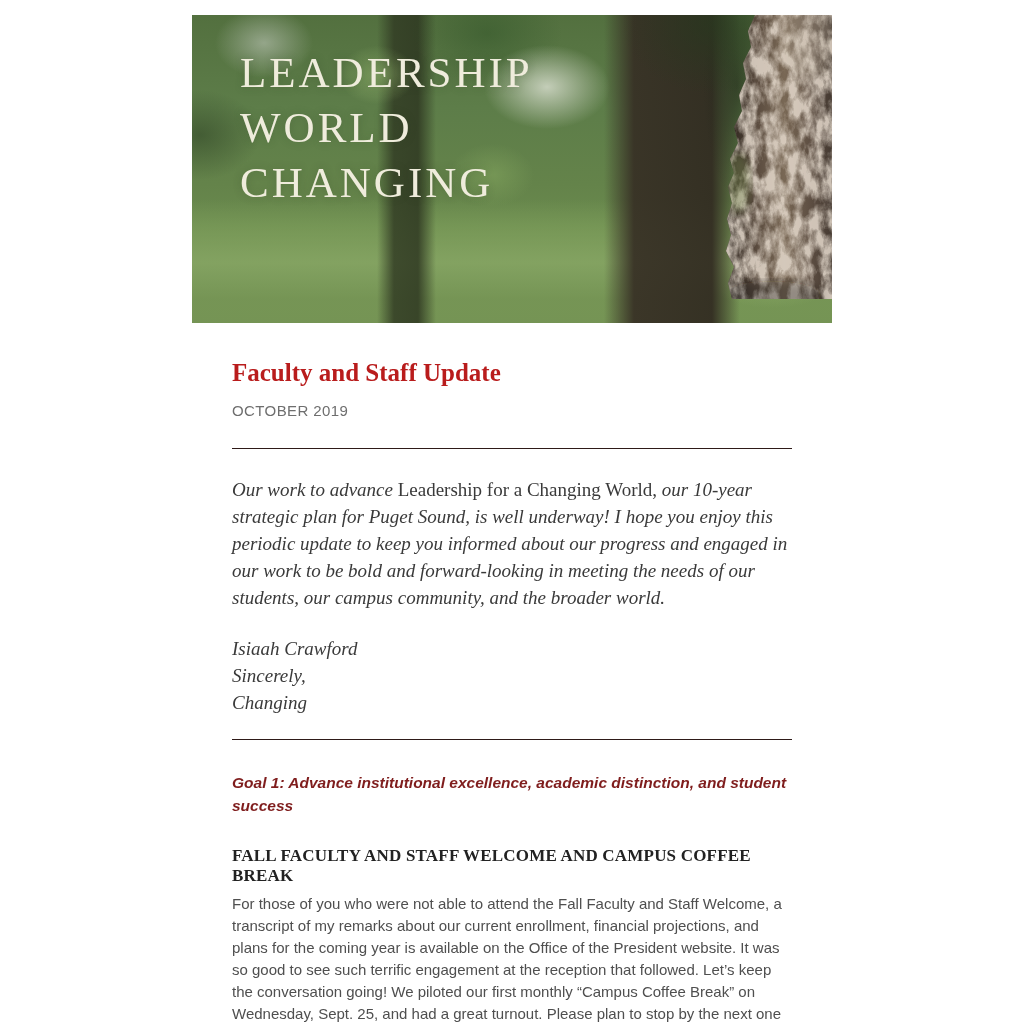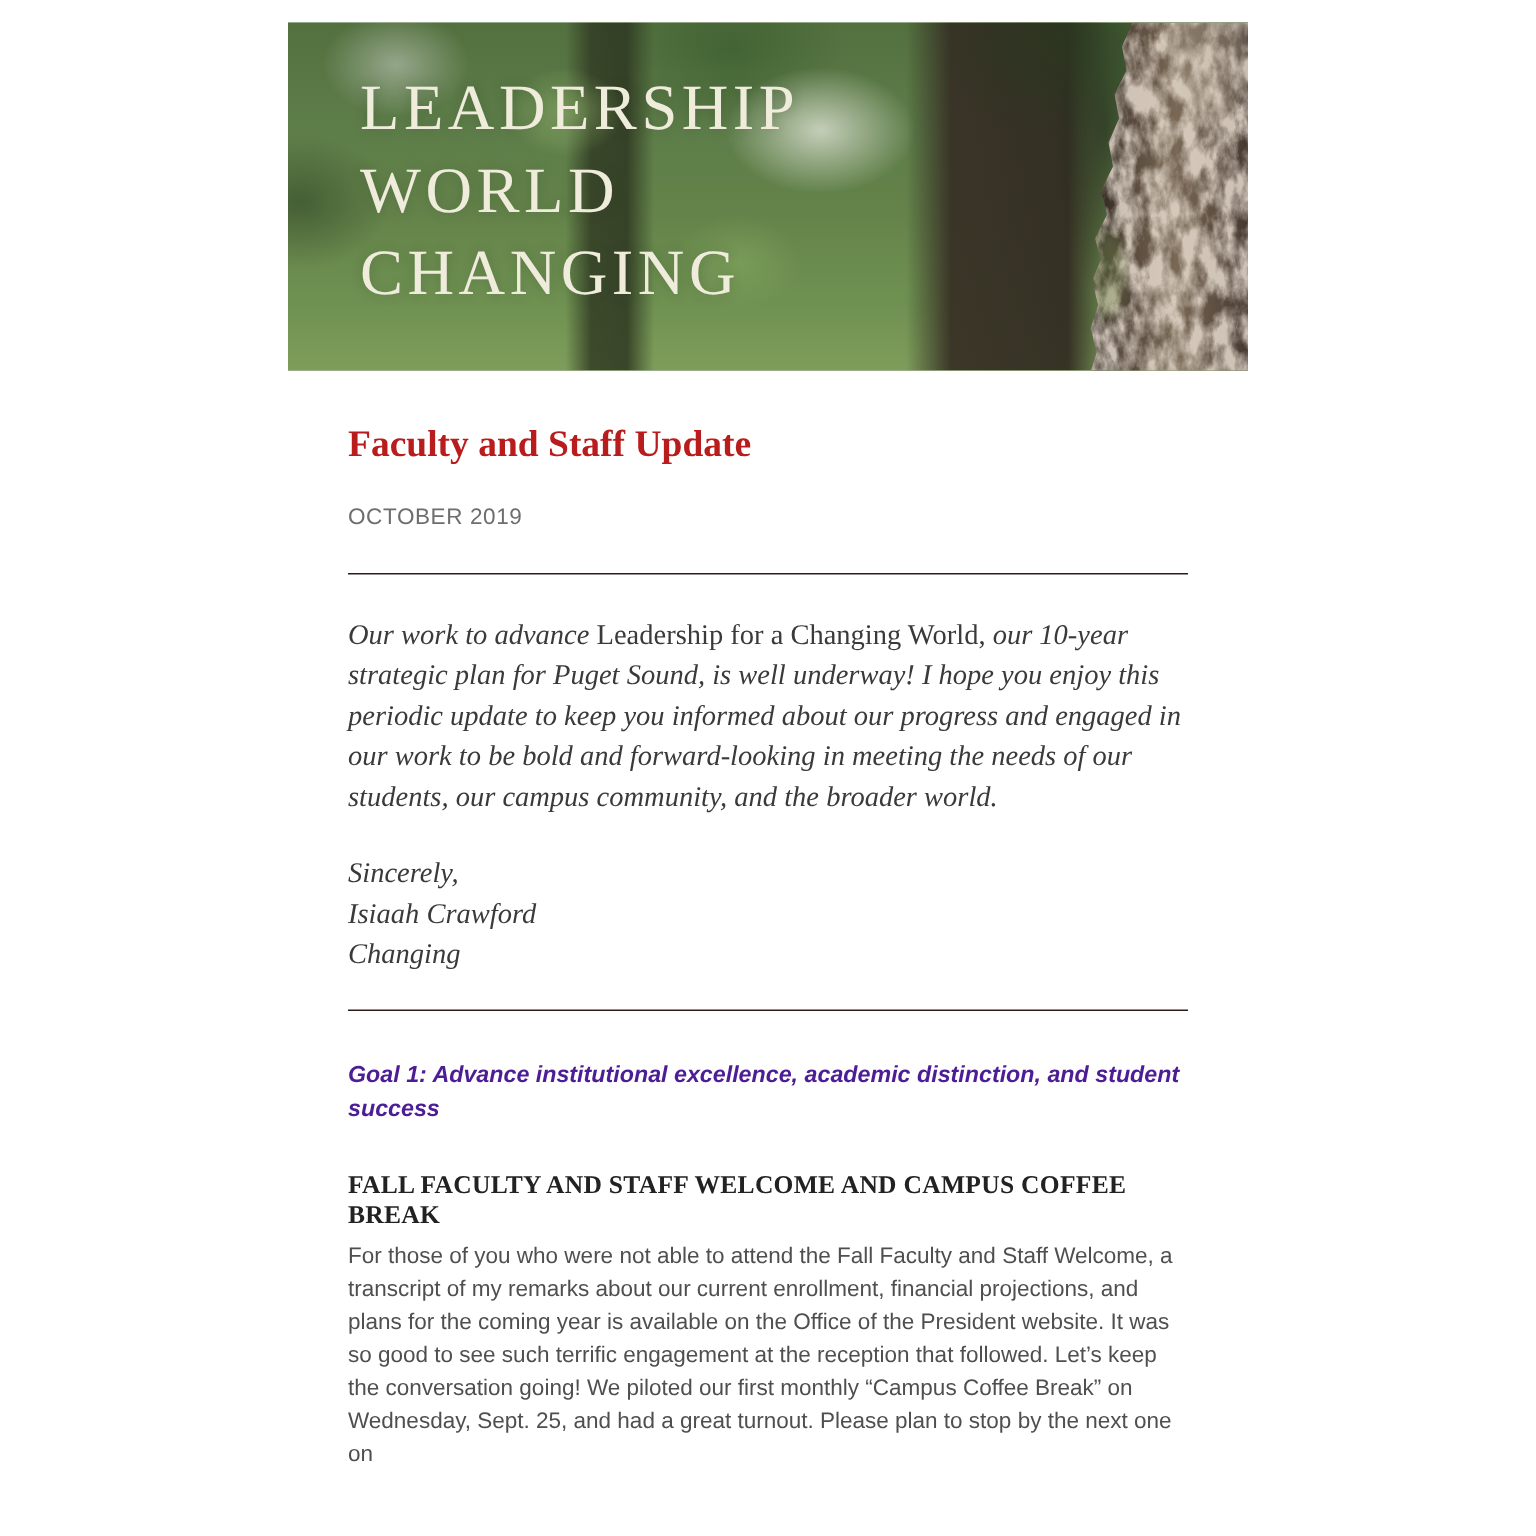--- a/index.html
+++ b/index.html
@@ -12,21 +12,21 @@
   }
   .email-container {
     width: 640px;
     margin: 15px auto 0 auto;
     background: #ffffff;
   }
 
   
   .hero {
     position: relative;
-    width: 640px; height: 232px;
+    width: 640px; height: 308px;
     overflow: hidden;
     background: #5f7f4b;
   }
   .hero-bg {
     position: absolute; inset: 0;
     background-image:
       
       radial-gradient(ellipse 90px 60px at 355px 72px, rgba(214,220,204,0.85), rgba(214,220,204,0) 70%),
       radial-gradient(ellipse 70px 50px at 72px 28px, rgba(182,192,176,0.65), rgba(182,192,176,0) 70%),
       radial-gradient(ellipse 55px 42px at 185px 60px, rgba(158,192,118,0.55), rgba(158,192,118,0) 70%),
@@ -64,21 +64,21 @@
   .content { padding: 0 40px; }
 
   .nl-title {
     margin-top: 36px;
     font-family: "Liberation Serif", serif;
     font-weight: bold;
     font-size: 25px;
     color: #b91c1c;
   }
   .issue-date {
-    margin-top: 25px;
+    margin-top: 15px;
     font-size: 15px;
     letter-spacing: 0.4px;
     color: #6e6e6e;
   }
   .divider {
     border: none;
     border-top: 1px solid #2e1a18;
     margin-top: 29px;
   }
   .letter {
@@ -93,21 +93,21 @@
   .closing { margin-top: 24px; line-height: 27px; font-style: italic; }
   .divider2 { border: none; border-top: 1px solid #2e1a18; margin-top: 23px; }
 
   .goal-heading {
     margin-top: 31px;
     font-family: "Liberation Sans", sans-serif;
     font-weight: bold;
     font-style: italic;
     font-size: 15.5px;
     line-height: 23px;
-    color: #4c1d95;
+    color: #7f1d1d;
   }
   .article-heading {
     margin-top: 29px;
     font-family: "Liberation Serif", serif;
     font-weight: bold;
     font-size: 17px;
     letter-spacing: 0.2px;
     color: #222222;
   }
   .article-body {
@@ -170,22 +170,22 @@
 
     <h1 class="nl-title">Faculty and Staff Update</h1>
     <div class="issue-date">OCTOBER 2019</div>
 
     <hr class="divider">
 
 
     <p class="letter letter-para"><span class="it">Our work to advance </span><span class="rm">Leadership for a Changing World,</span><span class="it"> our 10-year strategic plan for Puget Sound, is well underway! I hope you enjoy this periodic update to keep you informed about our progress and engaged in our work to be bold and forward-looking in meeting the needs of our students, our campus community, and the broader world.</span></p>
 
     <div class="letter closing">
+      <div>Isiaah Crawford</div>
       <div>Sincerely,</div>
-      <div>Isiaah Crawford</div>
       <div>Changing</div>
     </div>
 
     <hr class="divider2">
 
     <h2 class="goal-heading">Goal 1: Advance institutional excellence, academic distinction, and student success</h2>
 
     <h3 class="article-heading">FALL FACULTY AND STAFF WELCOME AND CAMPUS COFFEE BREAK</h3>
 
     <p class="article-body"><span>For those of you who were not able to attend the Fall Faculty and Staff Welcome, a transcript of my remarks about our current enrollment, financial projections, and plans for the coming year is available on the Office of the President website. It was so good to see such terrific engagement at the reception that followed. Let’s keep the conversation going! We piloted our first monthly “Campus Coffee Break” on Wednesday, Sept. 25, and had a great turnout. Please plan to stop by the next one on </span></p>

